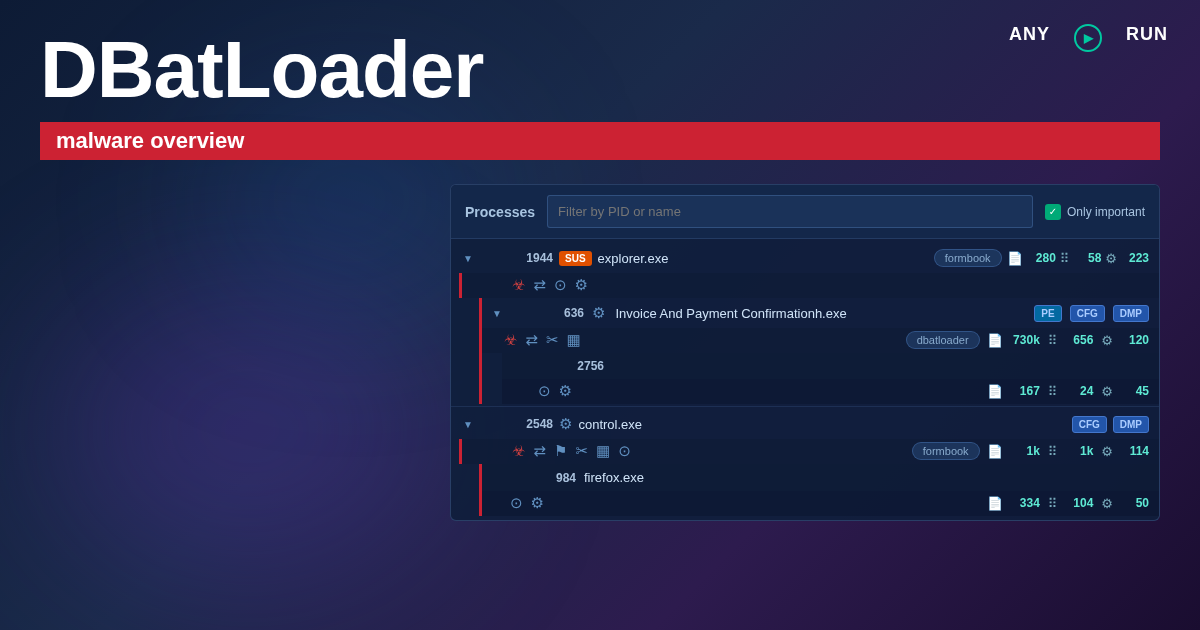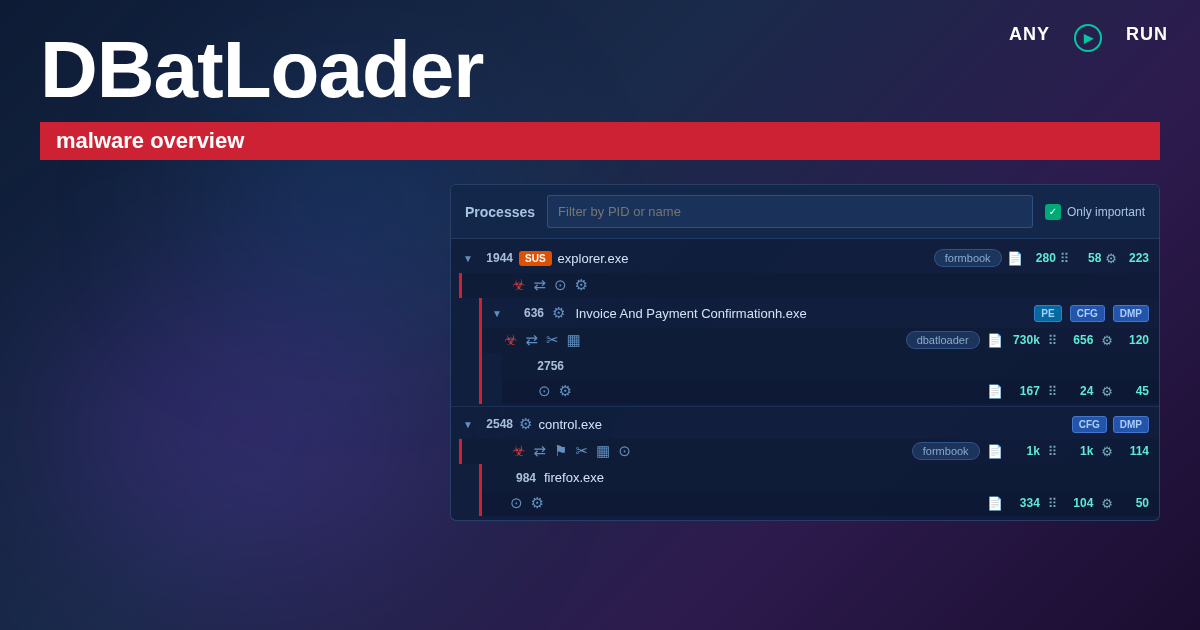--- a/index.html
+++ b/index.html
@@ -165,20 +165,21 @@
       font-size: 10px;
       flex-shrink: 0;
     }
 
     .pid {
       color: #a8c0dc;
       font-size: 12px;
       font-weight: 600;
       min-width: 32px;
       text-align: right;
+      margin-left: 40px;
     }
 
     .tag {
       font-size: 10px;
       font-weight: 700;
       padding: 2px 6px;
       border-radius: 3px;
       flex-shrink: 0;
     }
     .tag-sus { background: #e05000; color: white; }

